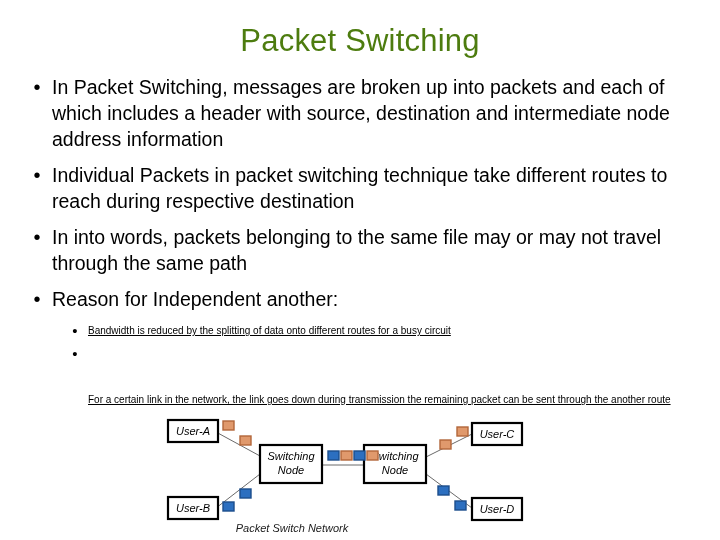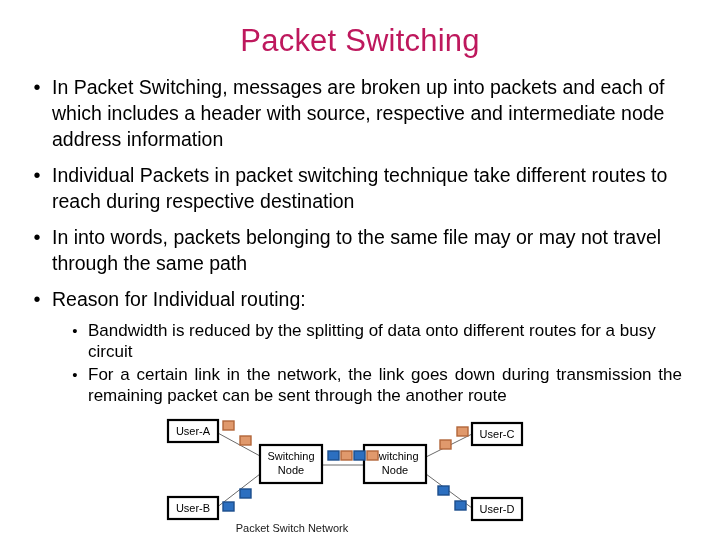--- a/index.html
+++ b/index.html
@@ -24,21 +24,21 @@
   .slide-title {
     position: absolute;
     left: 0;
     top: 24px;
     width: 720px;
     text-align: center;
     font-size: 31px;
     font-weight: 400;
     letter-spacing: 0.2px;
     line-height: 1.1;
-    color: #be185d;
+    color: #4d7c0f;
   }
 
   
   .body-block {
     position: absolute;
     left: 22px;
     top: 74px;
     width: 676px;
   }
   .bullet-l1 {
@@ -76,63 +76,65 @@
   .bullet-l2 .marker {
     flex: 0 0 auto;
     width: 26px;
     text-align: center;
     font-size: 15px;
     line-height: 21px;
     color: #000;
   }
   .bullet-l2 .txt {
     flex: 1 1 auto;
-    font-size: 17px;
+    font-size: 10px;
     line-height: 21px;
     color: #000;
-  }
-  .justify { text-align: justify; }
+    text-decoration: underline;
+  }
+  .justify { text-align: justify; margin-top: 46px; }
 
   
   .diagram {
     position: absolute;
     left: 150px;
     top: 412px;
     width: 430px;
     height: 126px;
+    font-style: italic;
   }
   .diagram svg { display: block; }
 </style>
 </head>
 <body>
 
 <div id="slide">
 
   <div class="slide-title">Packet Switching</div>
 
   <div class="body-block">
 
     <div class="bullet-l1">
       <span class="marker">•</span>
-      <span class="txt">In Packet Switching, messages are broken up into packets and each of which includes a header  with source, respective and intermediate node address information</span>
+      <span class="txt">In Packet Switching, messages are broken up into packets and each of which includes a header  with source, destination and intermediate node address information</span>
     </div>
 
     <div class="bullet-l1">
       <span class="marker">•</span>
       <span class="txt">Individual Packets in packet switching technique take different routes to reach during respective destination</span>
     </div>
 
     <div class="bullet-l1">
       <span class="marker">•</span>
       <span class="txt">In into words, packets belonging to the same file may or may not travel through the same path</span>
     </div>
 
     <div class="bullet-l1">
       <span class="marker">•</span>
-      <span class="txt">Reason for Individual routing:</span>
+      <span class="txt">Reason for Independent another:</span>
     </div>
 
   </div>
 
   <div class="sub-block">
 
     <div class="bullet-l2">
       <span class="marker">•</span>
       <span class="txt">Bandwidth is reduced by the splitting of data onto different routes for a busy circuit</span>
     </div>

